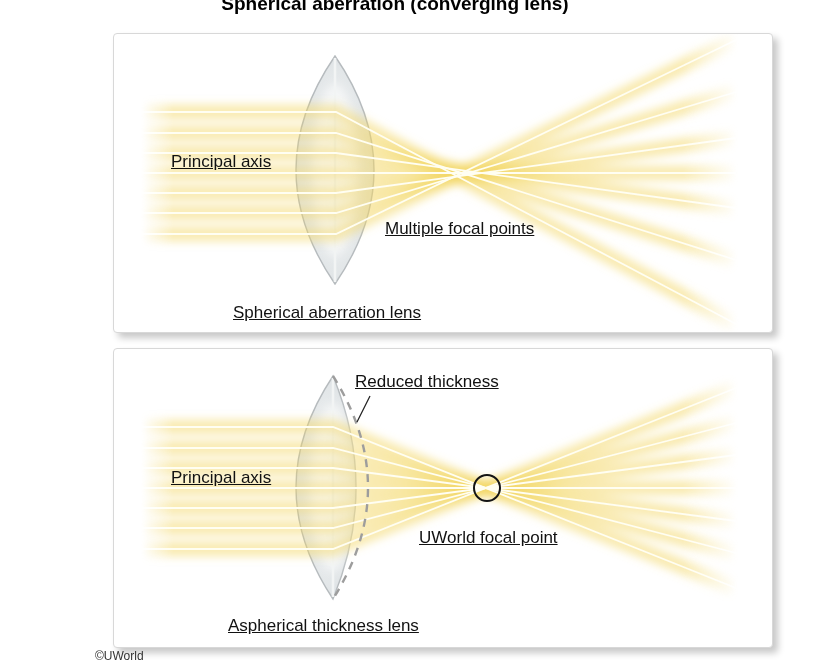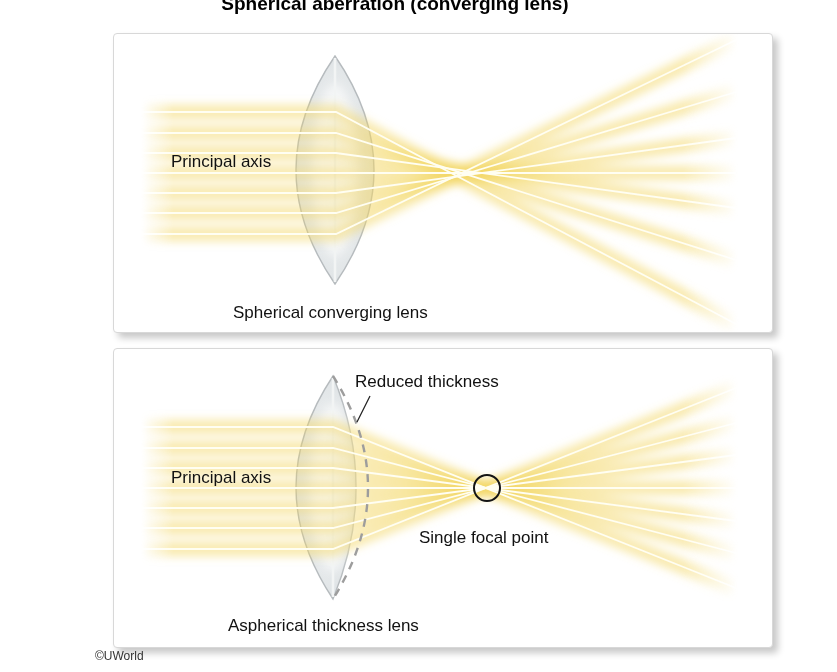--- a/index.html
+++ b/index.html
@@ -13,21 +13,21 @@
   }
   .panel{
     position:absolute;left:113px;width:658px;height:298px;background:#fff;
     border:1px solid #d8d8d8;border-radius:4px;
     box-shadow:5px 5px 7px rgba(0,0,0,0.22);
   }
   #panel-0{top:33px;}
   #panel-1{top:348px;}
   .panel svg{position:absolute;top:0;left:0;display:block;}
   .lbl{
-    position:absolute;font-size:17px;color:#111;white-space:nowrap;line-height:20px;
+    position:absolute;font-size:17px;color:#111;white-space:nowrap;line-height:20px;text-decoration:underline;
   }
   #p0-principal{left:57px;top:118px;}
   #p0-focal{left:271px;top:185px;}
   #p0-caption{left:119px;top:269px;}
   #p1-reduced{left:241px;top:23px;text-align:right;}
   #p1-principal{left:57px;top:119px;}
   #p1-focal{left:305px;top:179px;}
   #p1-caption{left:114px;top:267px;}
   .copyright{
     position:absolute;left:95px;top:649px;font-size:12px;color:#333;
@@ -76,21 +76,22 @@
         <polyline points="28,78 222,78 622,290" fill="none" stroke="#fffef2" stroke-width="1.8"></polyline>
         <polyline points="28,99 222,99 622,226" fill="none" stroke="#fffef2" stroke-width="1.8"></polyline>
         <polyline points="28,119 222,119 622,174" fill="none" stroke="#fffef2" stroke-width="1.8"></polyline>
         <polyline points="28,139 622,139" fill="none" stroke="#fffef2" stroke-width="1.8"></polyline>
         <polyline points="28,159 222,159 622,104" fill="none" stroke="#fffef2" stroke-width="1.8"></polyline>
         <polyline points="28,179 222,179 622,58" fill="none" stroke="#fffef2" stroke-width="1.8"></polyline>
         <polyline points="28,200 222,200 622,6" fill="none" stroke="#fffef2" stroke-width="1.8"></polyline>
       </g>
     </svg>
   <div class="lbl" id="p0-principal">Principal axis</div>
-  <div class="lbl" id="p0-caption">Spherical converging lens</div>
+  <div class="lbl" id="p0-focal">Multiple focal points</div>
+  <div class="lbl" id="p0-caption">Spherical aberration lens</div>
 </div>
 
 <div class="panel" id="panel-1">
   <svg width="658" height="298" viewBox="0 0 658 298">
       <defs>
         <radialGradient id="lg1" cx="50%" cy="50%" r="65%">
           <stop offset="0%" stop-color="#f8f9f9"></stop>
           <stop offset="70%" stop-color="#e2e6e8"></stop>
           <stop offset="100%" stop-color="#ccd1d4"></stop>
         </radialGradient>
@@ -128,17 +129,17 @@
         <polyline points="28,159 219,159 622,106" fill="none" stroke="#fffef2" stroke-width="1.8"></polyline>
         <polyline points="28,179 219,179 622,74" fill="none" stroke="#fffef2" stroke-width="1.8"></polyline>
         <polyline points="28,200 219,200 622,39" fill="none" stroke="#fffef2" stroke-width="1.8"></polyline>
       </g>
       <path d="M219,27 Q289,138.5 219,250" fill="none" stroke="#9d9d9d" stroke-width="2.4" stroke-dasharray="8 7"></path>
       <line x1="256" y1="47" x2="243" y2="73" stroke="#222222" stroke-width="1.3"></line>
       <circle cx="373" cy="139" r="13" fill="none" stroke="#141414" stroke-width="2"></circle>
     </svg>
   <div class="lbl" id="p1-reduced">Reduced thickness</div>
   <div class="lbl" id="p1-principal">Principal axis</div>
-  <div class="lbl" id="p1-focal">Single focal point</div>
+  <div class="lbl" id="p1-focal">UWorld focal point</div>
   <div class="lbl" id="p1-caption">Aspherical thickness lens</div>
 </div>
 
 <div class="copyright">©UWorld</div>
 
 </body></html>

